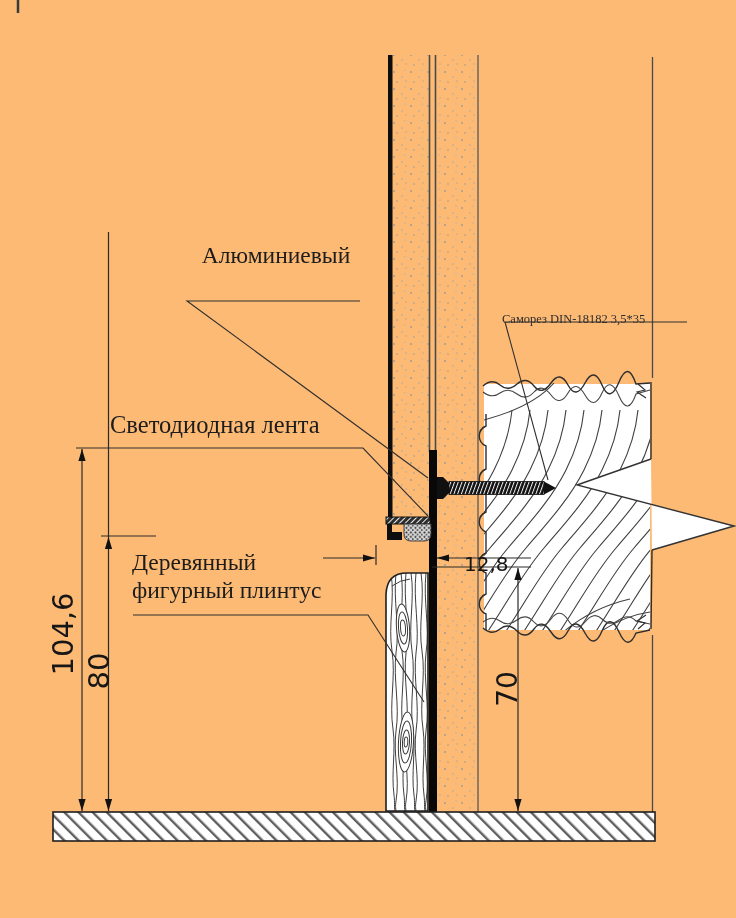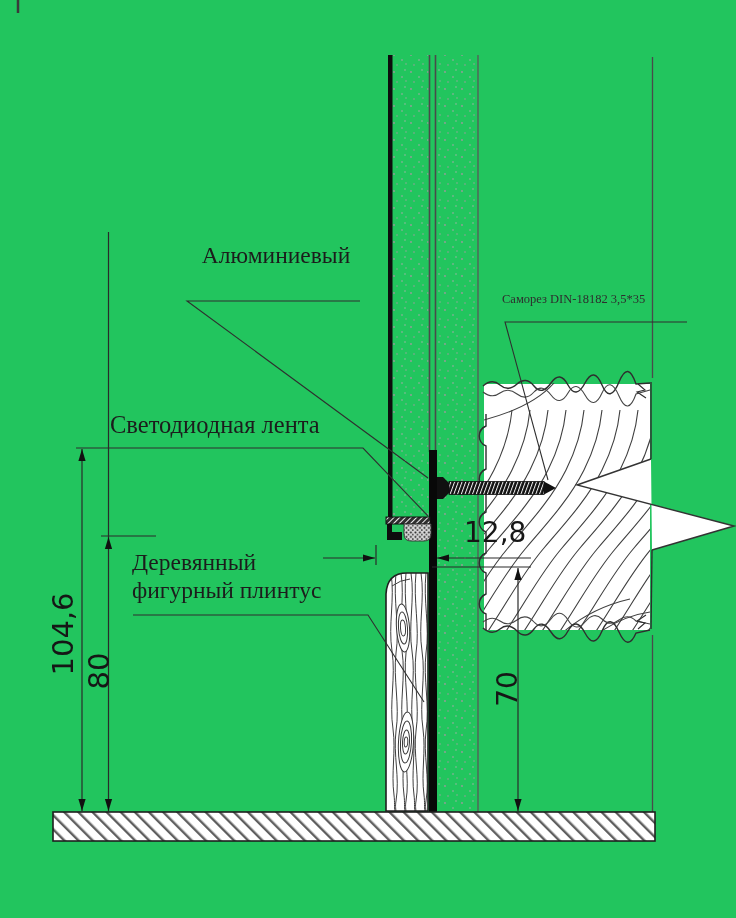--- a/index.html
+++ b/index.html
@@ -1,30 +1,30 @@
 <!DOCTYPE html>
 <html><head>
 <meta charset="utf-8">
 <style>
   html,body{margin:0;padding:0;background:#ffffff;}
-  .canvas{position:relative;width:736px;height:918px;background:#22c55e;overflow:hidden;
+  .canvas{position:relative;width:736px;height:918px;background:#fdba74;overflow:hidden;
           font-family:"Liberation Serif","DejaVu Serif",serif;}
   svg{position:absolute;left:0;top:0;z-index:1;}
   .lbl{position:absolute;z-index:2;color:#1c1c1c;}
   .lbl-alum{left:170px;top:243px;width:212px;text-align:center;font-size:23.5px;line-height:25px;}
   .lbl-led{left:110px;top:411px;font-size:24.5px;}
   .lbl-wood{left:132px;top:549px;font-size:23.5px;line-height:27.5px;}
-  .lbl-screw{left:502px;top:292px;font-size:12.5px;color:#2e2e2e;}
+  .lbl-screw{left:502px;top:312px;font-size:12.5px;color:#2e2e2e;}
   .dim{position:absolute;z-index:2;color:#161616;
        font-family:"DejaVu Sans","Liberation Sans",sans-serif;}
   .rot{transform:rotate(-90deg);text-align:center;}
   .dim-1046{left:12px;top:618px;width:100px;height:32px;font-size:29px;}
   .dim-80{left:67px;top:656px;width:60px;height:30px;font-size:29px;}
   .dim-70{left:476px;top:674px;width:60px;height:30px;font-size:28px;}
-  .dim-128{left:464px;top:516px;font-size:28px;text-align:center;}
+  .dim-128{left:464px;top:552px;font-size:20px;text-align:center;}
 </style>
 </head>
 <body>
 
 <div class="canvas">
 
 <svg width="736" height="918" viewBox="0 0 736 918">
   <defs>
     <pattern id="stip" width="17" height="17" patternUnits="userSpaceOnUse">
       <circle cx="3" cy="4" r="0.9" fill="#9a9a9a"></circle>

